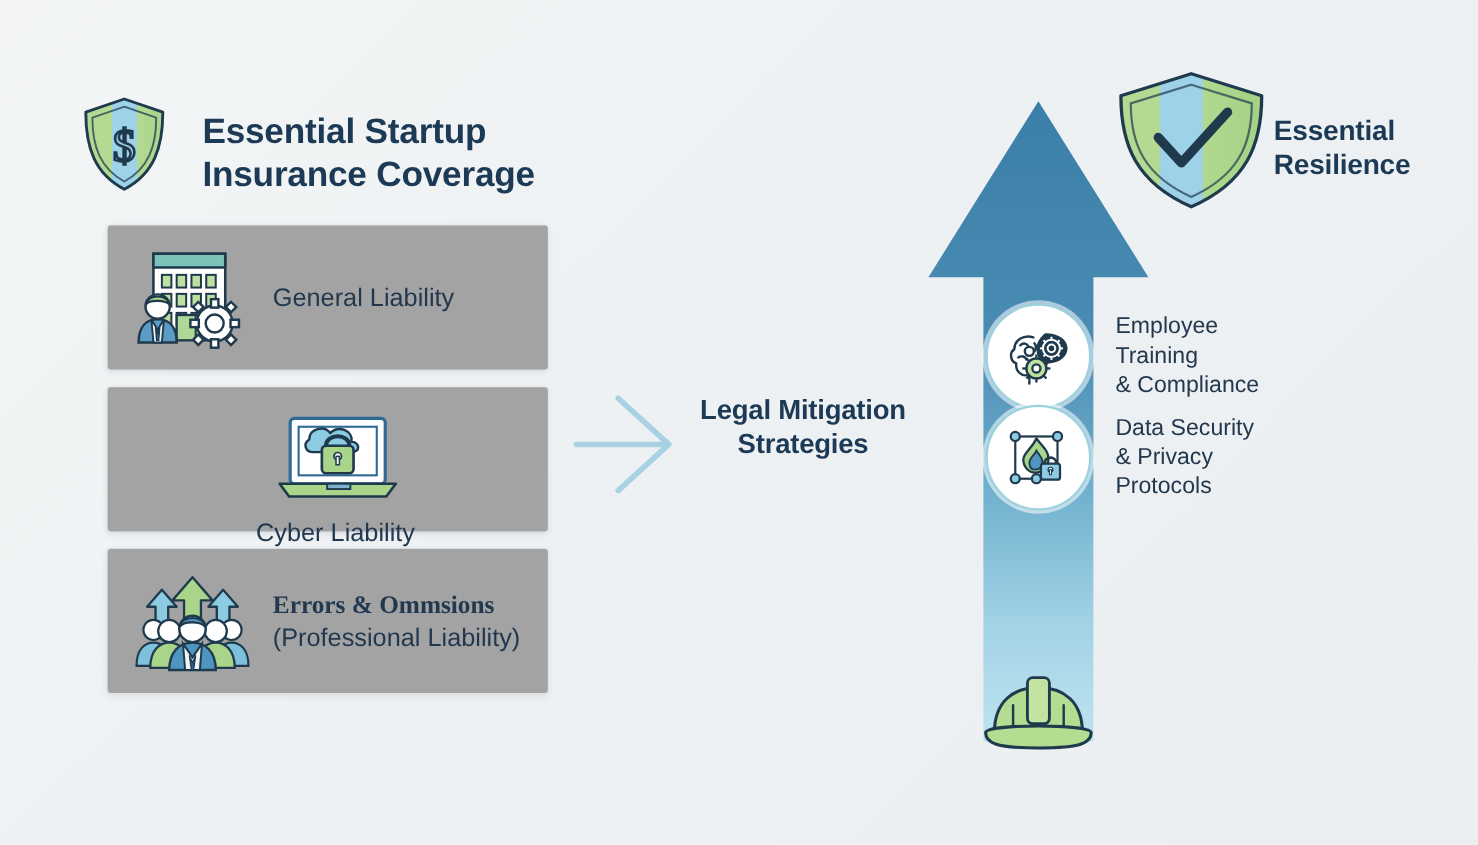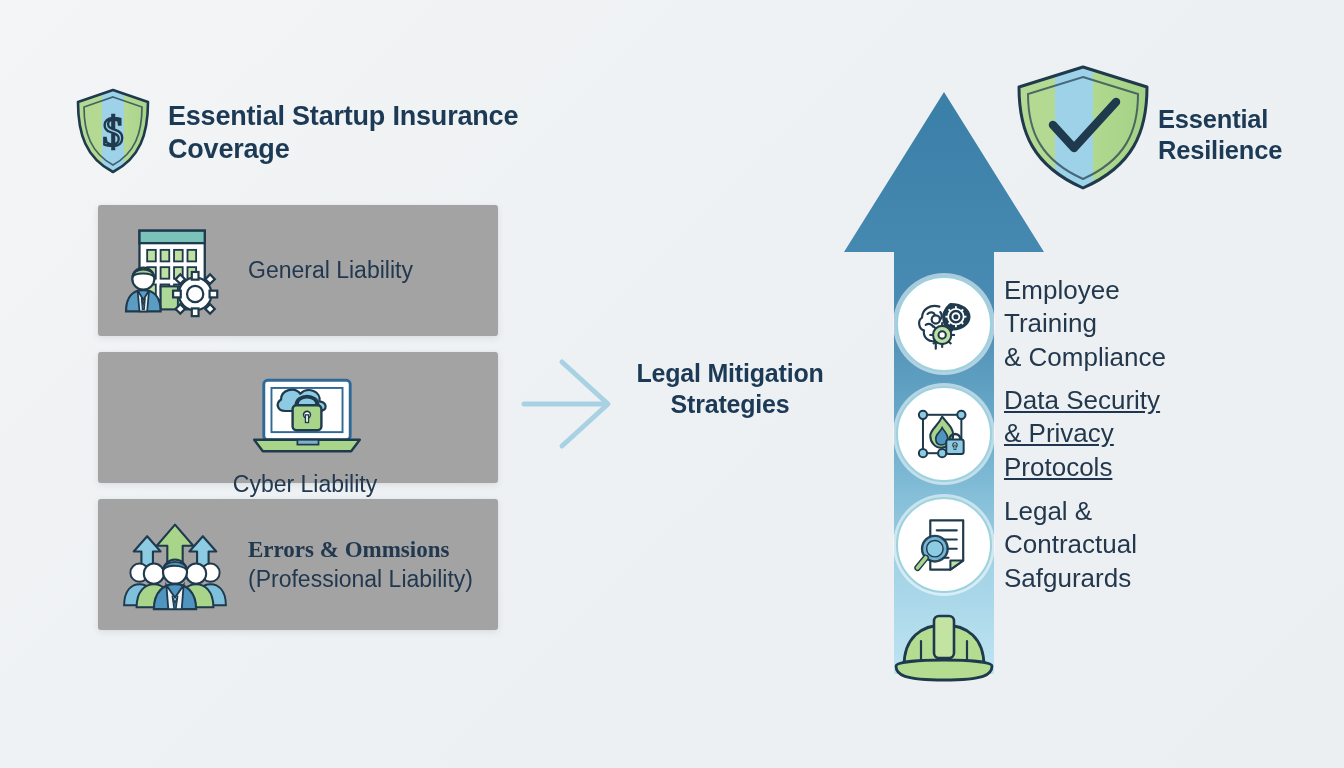--- a/index.html
+++ b/index.html
@@ -20,22 +20,22 @@
   
   .abs { position: absolute; }
 
   
   #left-header {
     left: 72px; top: 84px; width: 470px; height: 92px;
     display: flex; align-items: flex-start; gap: 14px;
   }
   #left-header .shield-wrap { width: 82px; height: 88px; flex: 0 0 82px; margin-top: 2px;}
   #left-header .head-text {
-    font-size: 27px; font-weight: 700; line-height: 1.22; color: #1c3a55;
-    letter-spacing: -0.2px; padding-top: 16px;
+    font-size: 32px; font-weight: 700; line-height: 1.22; color: #1c3a55;
+    letter-spacing: -0.2px; padding-top: 16px; margin-left: 16px;
   }
 
   .card {
     position: absolute;
     left: 98px; width: 400px; height: 131px;
     background: #a3a3a3;
     border-radius: 3px;
     box-shadow: 0 2px 7px rgba(40,60,80,0.10), 0 0 1px rgba(40,60,80,0.10);
     display: flex; align-items: center;
   }
@@ -79,25 +79,25 @@
   }
   .step .step-disc {
     width: 96px; height: 96px; flex: 0 0 96px;
     border-radius: 50%;
     background: #ffffff;
     border: 2.5px solid #9cd2de;
     box-shadow: 0 0 0 3px rgba(255,255,255,0.55);
     display: flex; align-items: center; justify-content: center;
   }
   .step .step-label {
-    font-size: 26px; line-height: 1.27; color: #23384d;
-    padding-left: 12px; font-weight: 400; white-space: pre-line;
+    font-size: 21px; line-height: 1.27; color: #23384d;
+    padding-left: 22px; font-weight: 400; white-space: pre-line;
   }
   #step-training { top: 272px; }
-  #step-data     { top: 382px; text-decoration: underline; }
+  #step-data     { top: 364px; }
   #step-legal    { top: 493px; }
 
   
   #hard-hat { left: 888px; top: 608px; width: 112px; height: 78px; }
 
   svg { display: block; overflow: visible; }
 </style>
 </head>
 <body>
 
@@ -356,45 +356,20 @@
           <circle cx="0" cy="1" r="2.4" fill="#ffffff" stroke="#1f3a4d" stroke-width="1.2"></circle>
           <rect x="-1" y="1" width="2" height="5" fill="#ffffff" stroke="#1f3a4d" stroke-width="1"></rect>
         </g>
       </svg>
     </div>
     <div class="step-label">Data Security
 &amp; Privacy
 Protocols</div>
   </div>
 
-  <div class="step" id="step-legal">
-    <div class="step-disc">
-      <svg viewBox="0 0 70 70" width="64" height="64">
-
-        <path d="M20 8 L56 8 L56 52 L42 62 L20 62 Z" fill="#ffffff" stroke="#1f3a4d" stroke-width="2.4" stroke-linejoin="round"></path>
-        <path d="M56 52 L42 52 L42 62 Z" fill="#bfe0a0" stroke="#1f3a4d" stroke-width="2.2" stroke-linejoin="round"></path>
-        <g stroke="#1f3a4d" stroke-width="2.2" stroke-linecap="round">
-          <line x1="27" y1="19" x2="49" y2="19"></line>
-          <line x1="27" y1="29" x2="49" y2="29"></line>
-          <line x1="27" y1="39" x2="49" y2="39"></line>
-          <line x1="27" y1="49" x2="40" y2="49"></line>
-        </g>
-
-        <g>
-          <circle cx="25" cy="39" r="14" fill="#6fb4d8" stroke="#1f3a4d" stroke-width="2.6" opacity="0.95"></circle>
-          <circle cx="25" cy="39" r="9" fill="#8ccbe2" stroke="#1f3a4d" stroke-width="1.6"></circle>
-          <path d="M15 49 L6 60" stroke="#1f3a4d" stroke-width="7" stroke-linecap="round"></path>
-          <path d="M15 49 L6 60" stroke="#a9d58a" stroke-width="4" stroke-linecap="round"></path>
-        </g>
-      </svg>
-    </div>
-    <div class="step-label">Legal &amp;
-Contractual
-Safgurards</div>
-  </div>
 
   <div class="abs" id="hard-hat">
     <svg viewBox="0 0 112 78" width="112" height="78">
       <path d="M16 58 C16 30 33 17 56 17 C79 17 96 30 96 58 Z" fill="#b4dd92" stroke="#1f3a4d" stroke-width="2.8" stroke-linejoin="round"></path>
       <rect x="46" y="8" width="20" height="42" rx="5" fill="#c3e3a3" stroke="#1f3a4d" stroke-width="2.6"></rect>
       <g stroke="#1f3a4d" stroke-width="2.2" stroke-linecap="round">
         <line x1="33" y1="33" x2="33" y2="54"></line>
         <line x1="79" y1="33" x2="79" y2="54"></line>
       </g>
       <path d="M8 58 C8 50 104 50 104 58 C104 67 96 72 56 72 C16 72 8 67 8 58 Z" fill="#b4dd92" stroke="#1f3a4d" stroke-width="2.8" stroke-linejoin="round"></path>

